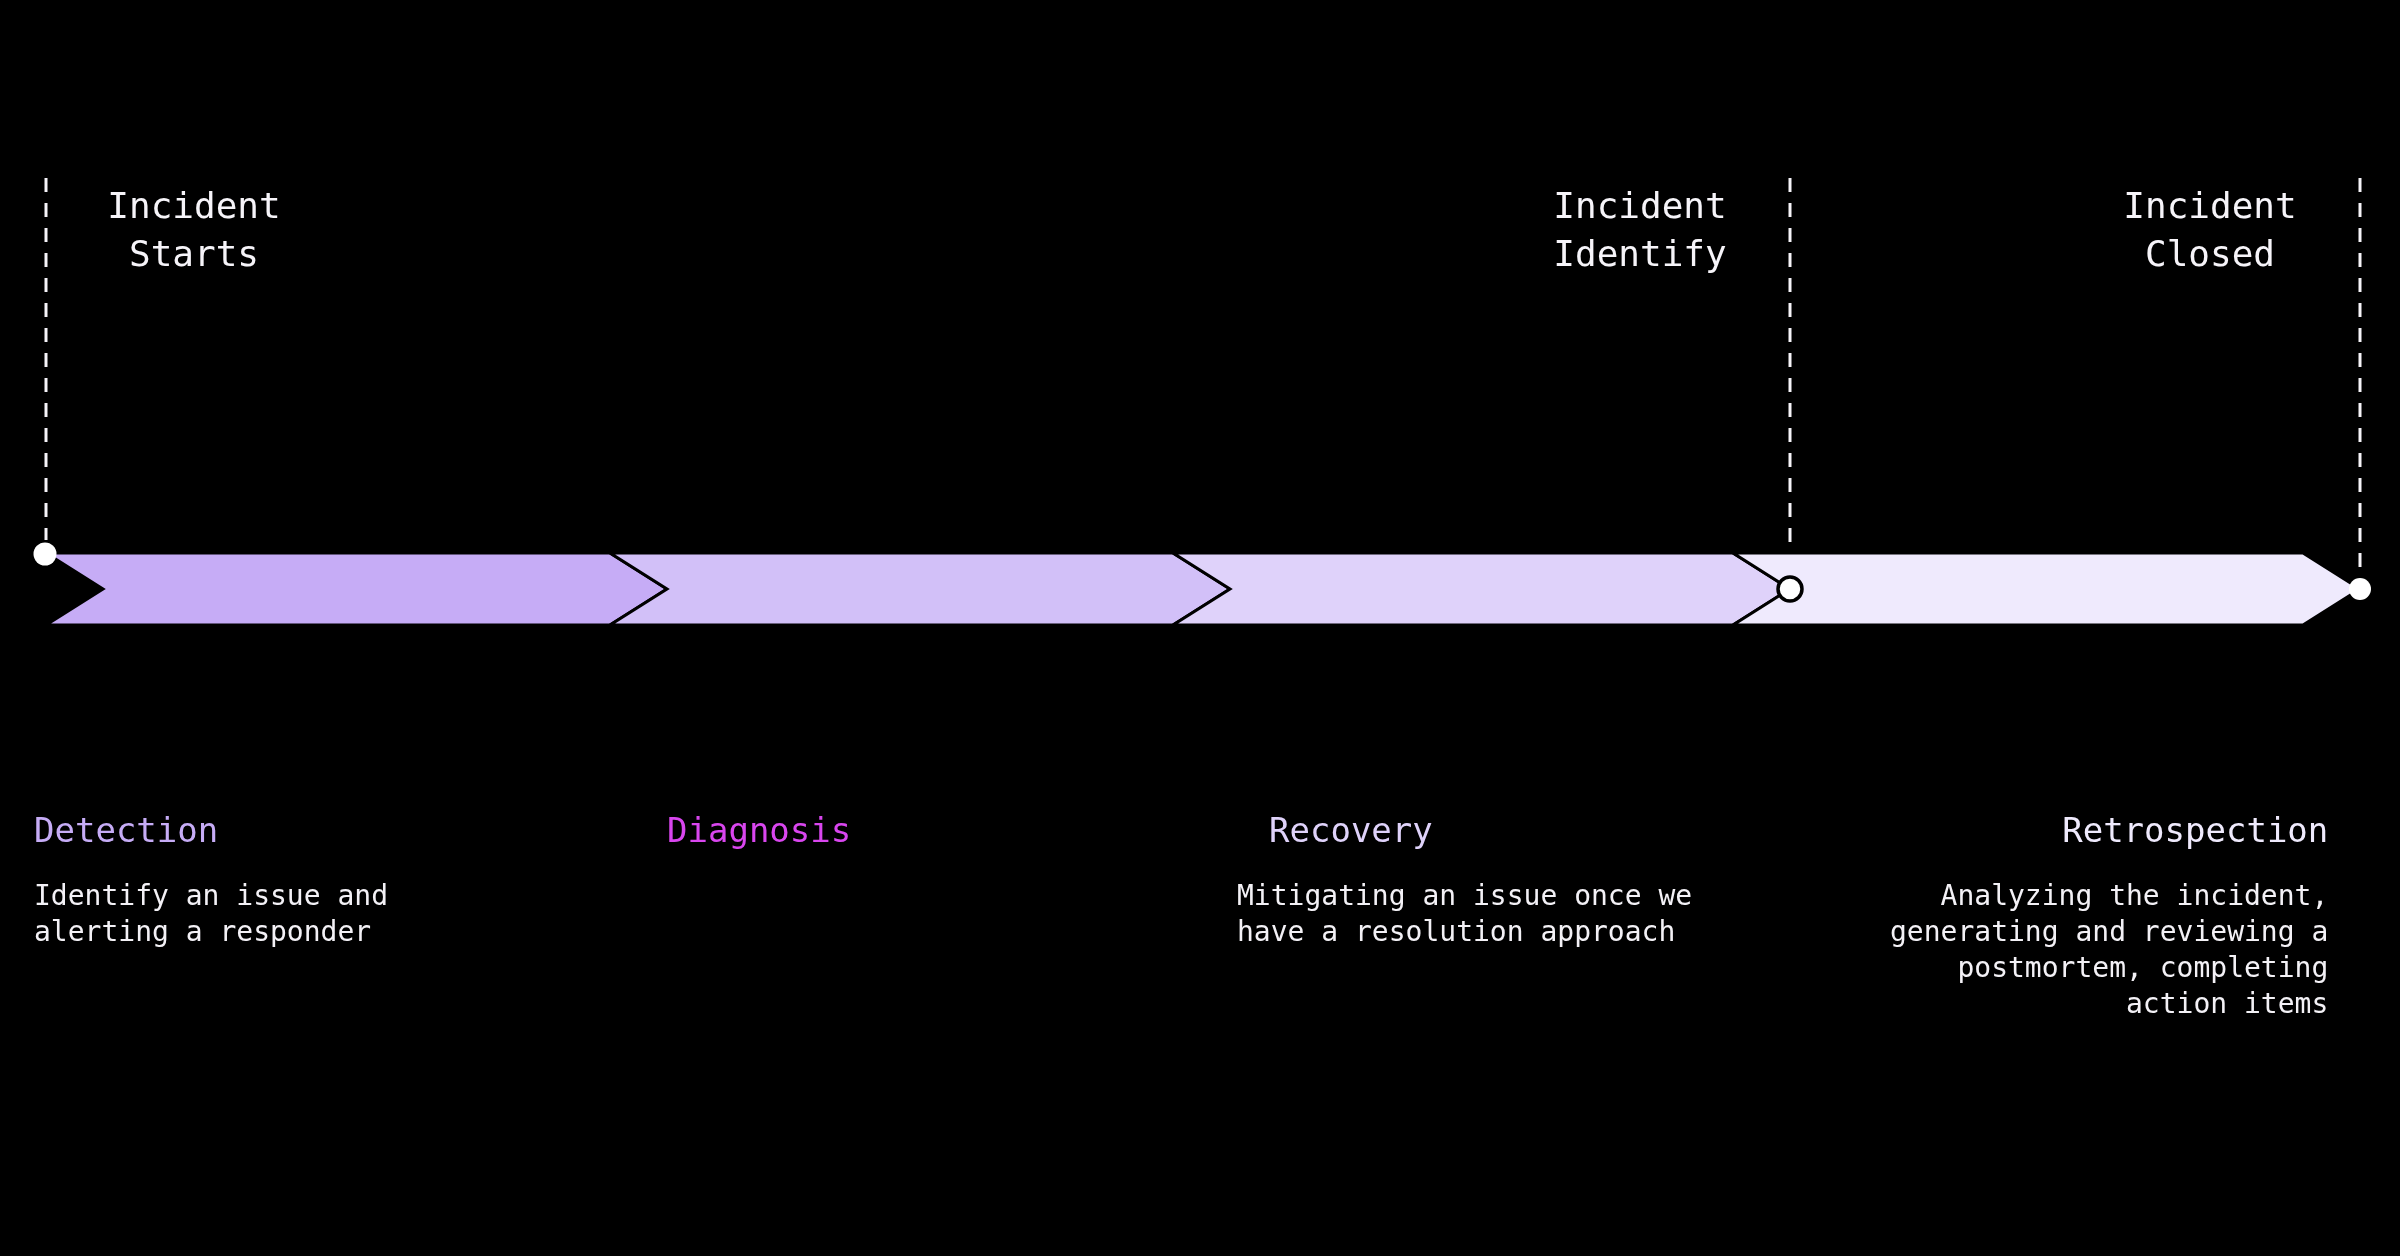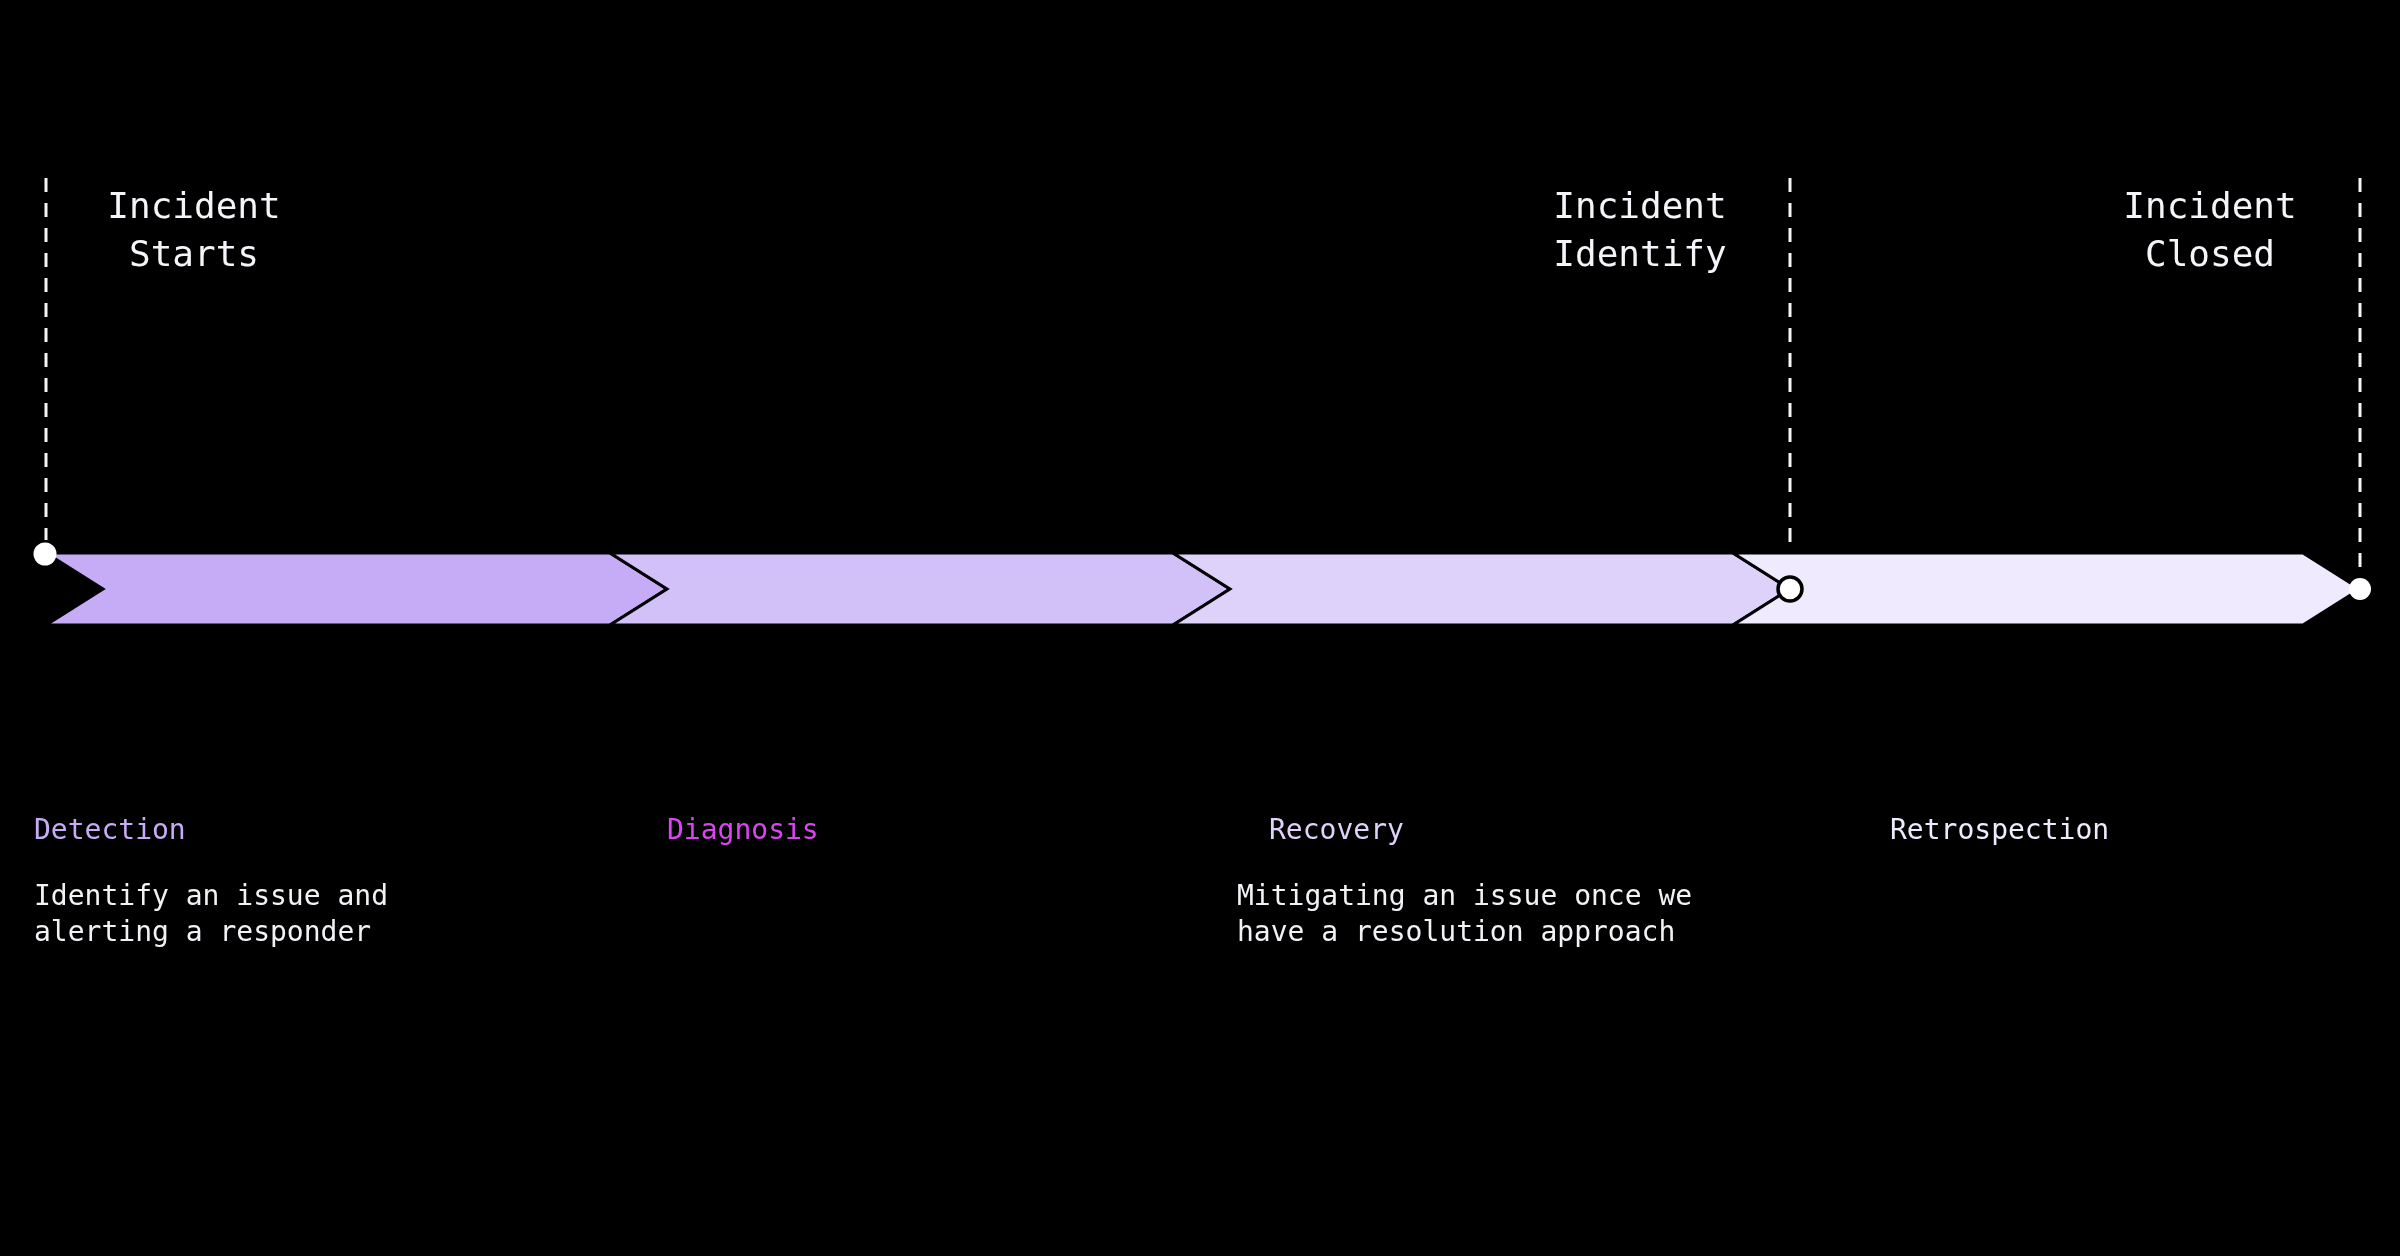--- a/index.html
+++ b/index.html
@@ -28,21 +28,21 @@
     font-size: 36px;
     line-height: 48px;
     color: #f6f4f9;
     white-space: nowrap;
   }
   .phase-col {
     position: absolute;
     top: 808px;
   }
   .phase-title {
-    font-size: 28px;
+    font-size: 34px;
     line-height: 44px;
     white-space: nowrap;
   }
   .phase-desc {
     margin-top: 26px;
     font-size: 28px;
     line-height: 36px;
     color: #f3f1f6;
     white-space: nowrap;
   }
@@ -96,15 +96,21 @@
   <div class="phase-col" style="left:1237px;">
     <div class="phase-title" style="color: rgb(223, 210, 250); margin-left: 32px;">Recovery</div>
     <div class="phase-desc">
       <div>Mitigating an issue once we</div>
       <div>have a resolution approach</div>
     </div>
   </div>
 
   <div class="phase-col" style="left:1890px;text-align:right;">
     <div class="phase-title" style="color: rgb(239, 234, 253);">Retrospection</div>
+    <div class="phase-desc">
+      <div>Analyzing the incident,</div>
+      <div>generating and reviewing a</div>
+      <div>postmortem, completing</div>
+      <div>action items</div>
+    </div>
   </div>
 
 </div>
 
 </body></html>

